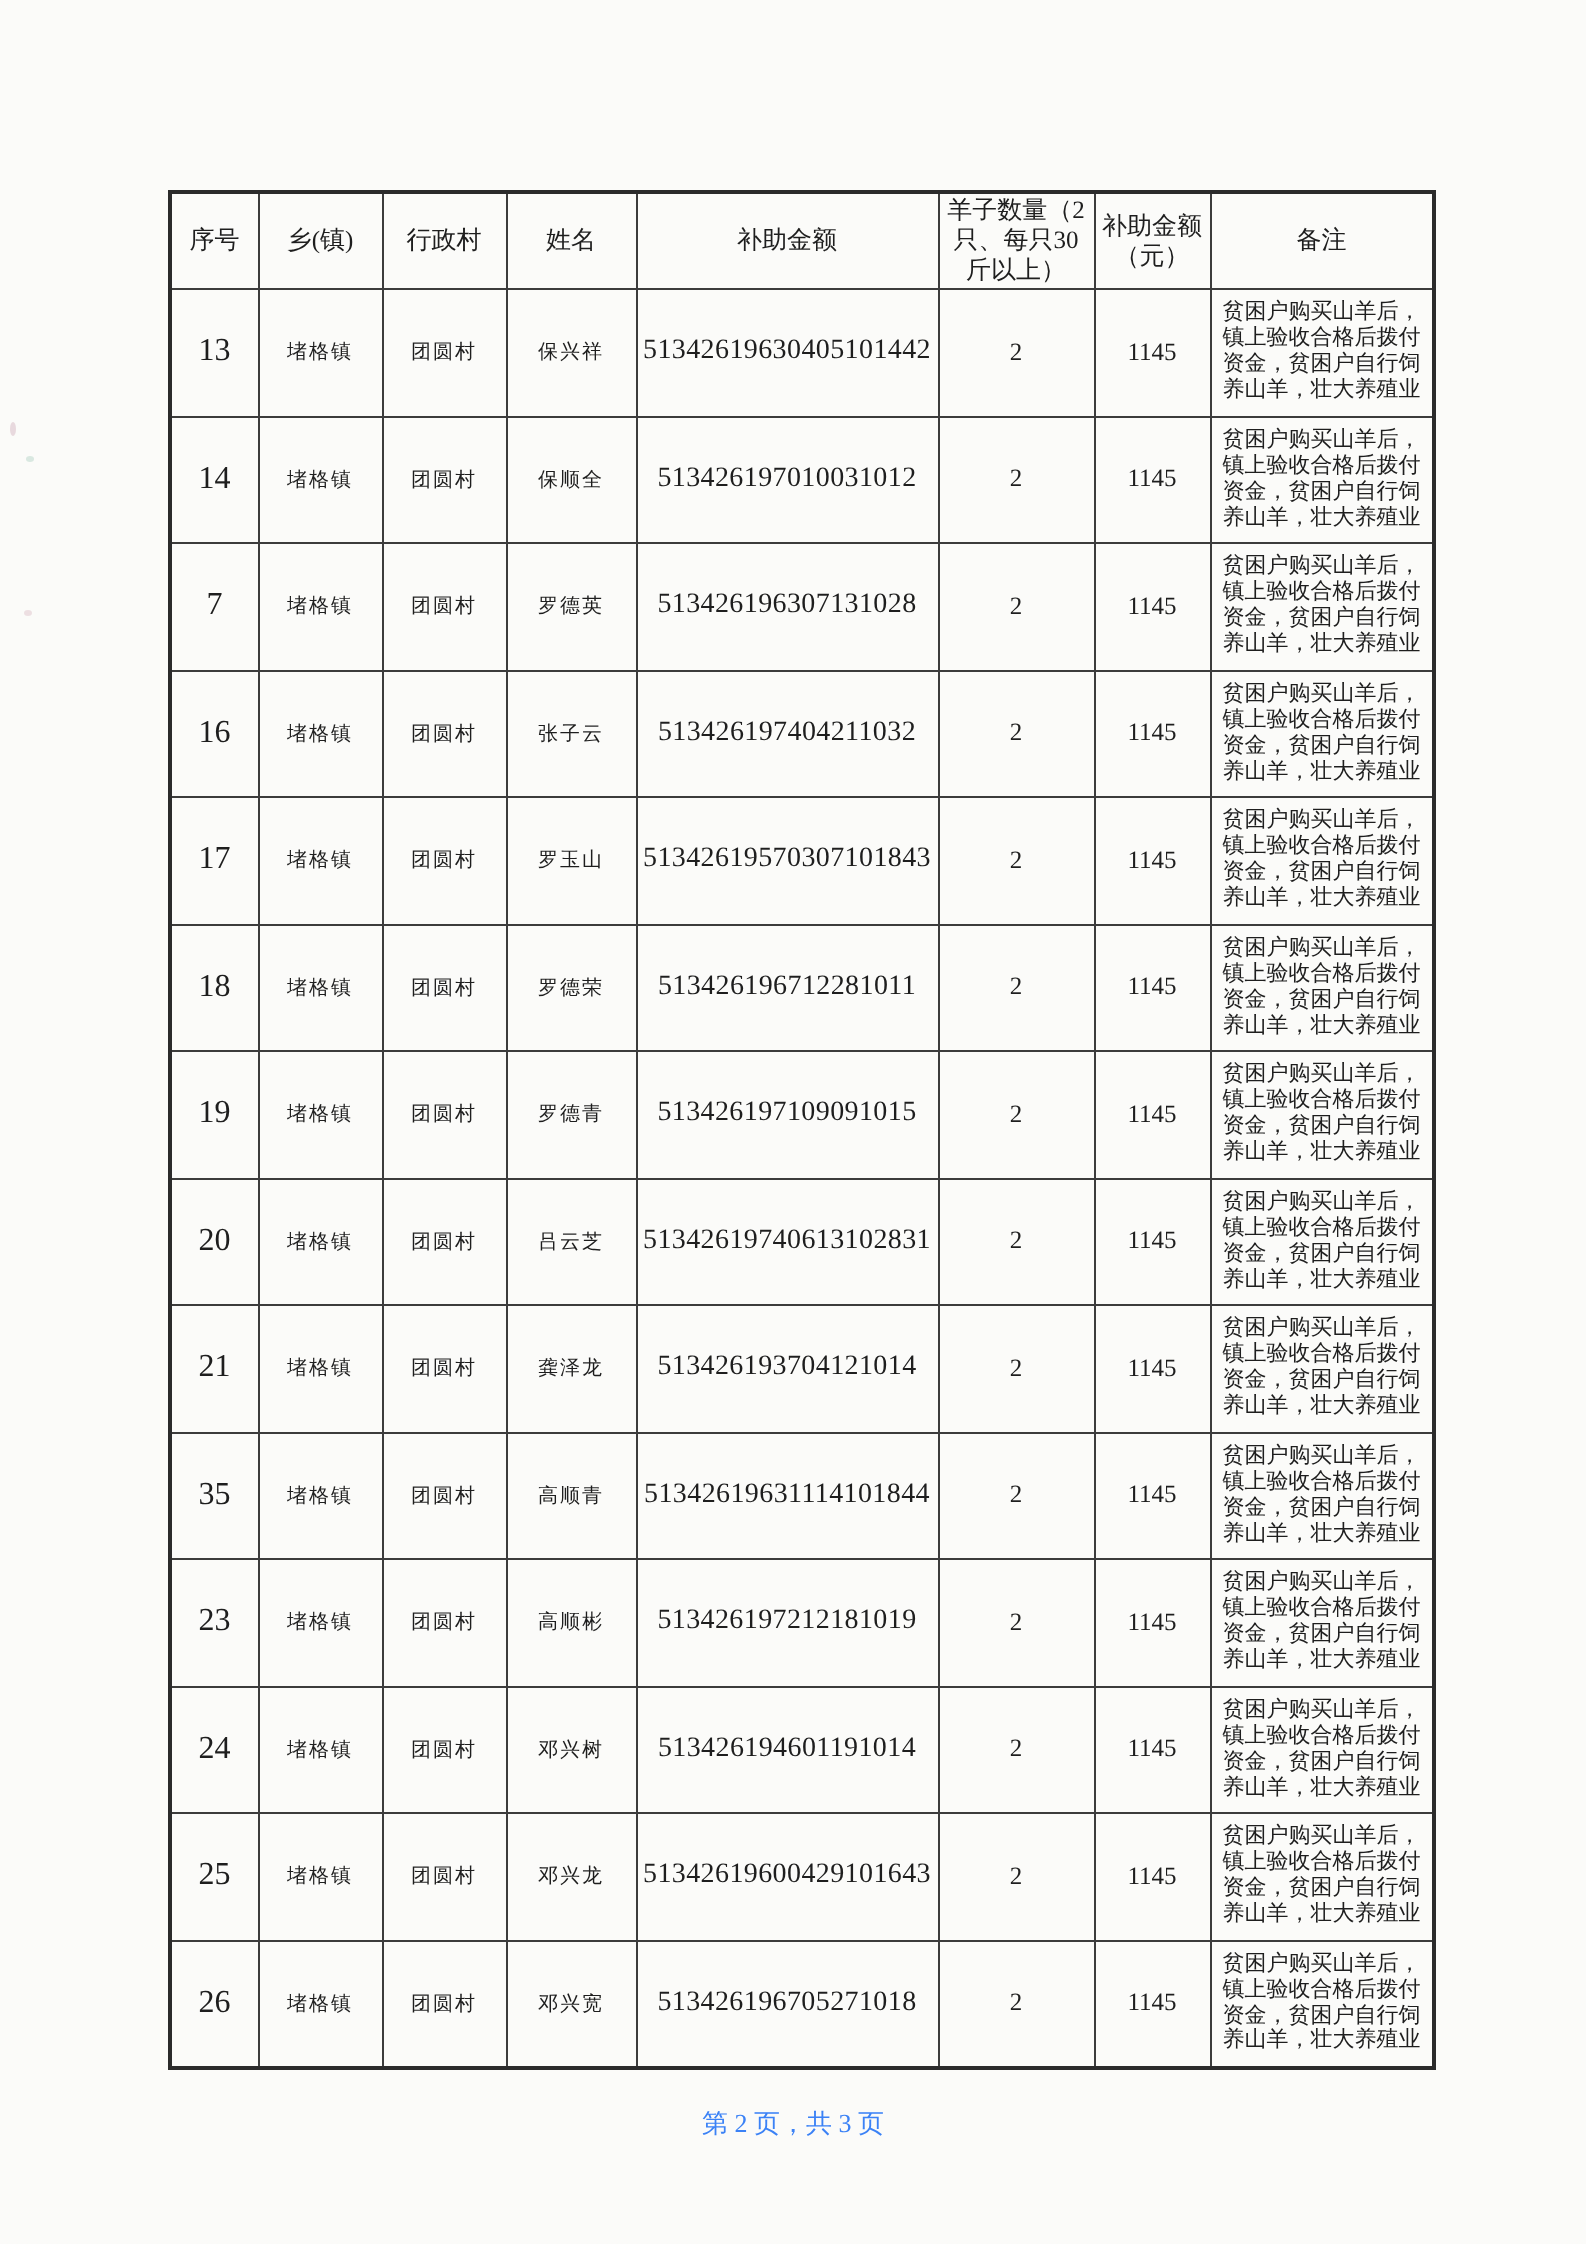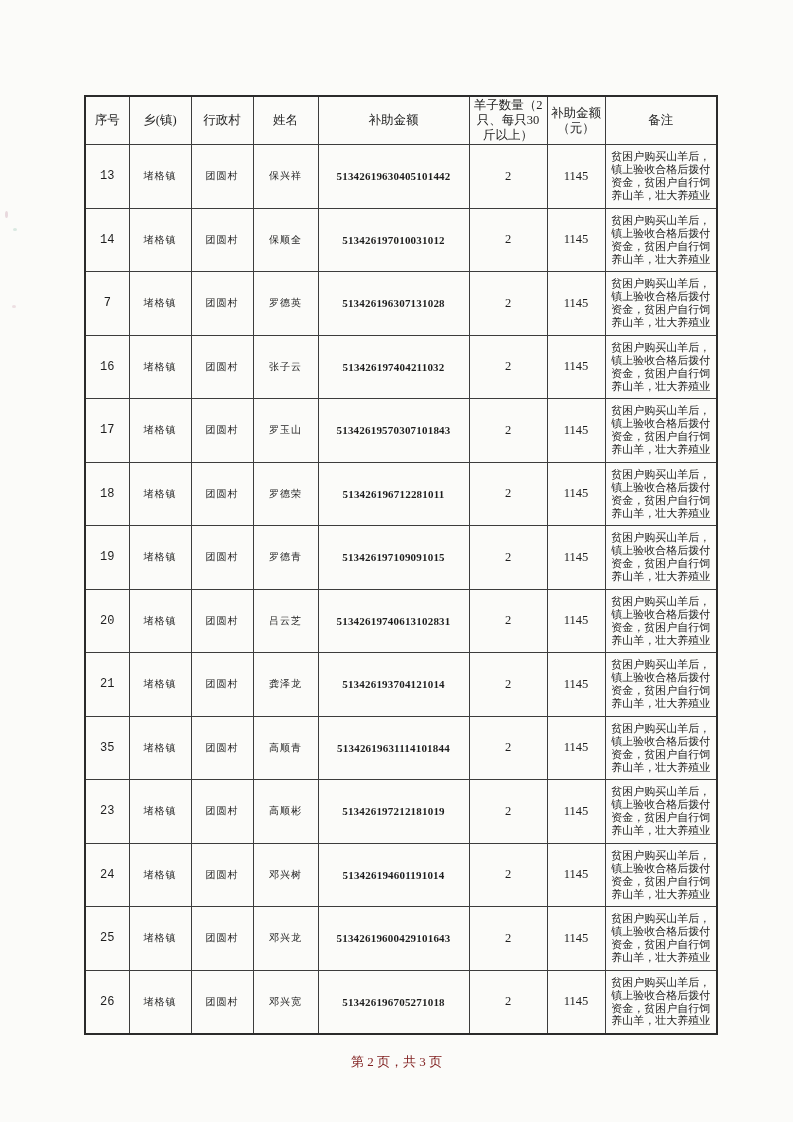--- a/index.html
+++ b/index.html
@@ -30,42 +30,41 @@
     overflow:hidden;
   }
   thead th {
     height:44px;
     font-weight:normal;
     font-size:12.5px;
     line-height:1.2;
     border-bottom:2px solid #2b2b2b;
   }
   tbody tr { height:63.5px; }
-  td.c-no   { font-size:12px;font-family:Liberation Mono, monospace; }
+  td.c-no   { font-size:16px; }
   td.c-town, td.c-village, td.c-name { font-size:10px; letter-spacing:1px; }
   td.c-id   {
-    font-size:11px;
+    font-size:14px;
     padding:0;
     white-space:nowrap;
     letter-spacing:0.2px;
-    font-weight:bold;
   }
   td.c-qty, td.c-amt { font-size:12.5px; }
   td.c-remark {
     font-size:11px;
     line-height:12.9px;
     text-align:left;
     padding:1px 2px 1px 3px;
     font-family:Liberation Serif, serif;
   }
   .footer {
     position:absolute; left:0; right:0; top:1053px;
     text-align:center;
     font-size:13px;
-    color:#7f1d1d;
+    color:#3b82f6;
   }
   .speck { position:absolute; border-radius:50%; }
   .speck.s1 { left:5px;  top:211px; width:3px; height:7px; background:rgba(190,140,160,.30); }
   .speck.s2 { left:13px; top:228px; width:4px; height:3px; background:rgba(140,190,170,.30); }
   .speck.s3 { left:12px; top:305px; width:4px; height:3px; background:rgba(200,150,170,.28); }
 </style>
 </head>
 <body>
 
 <div class="page">

